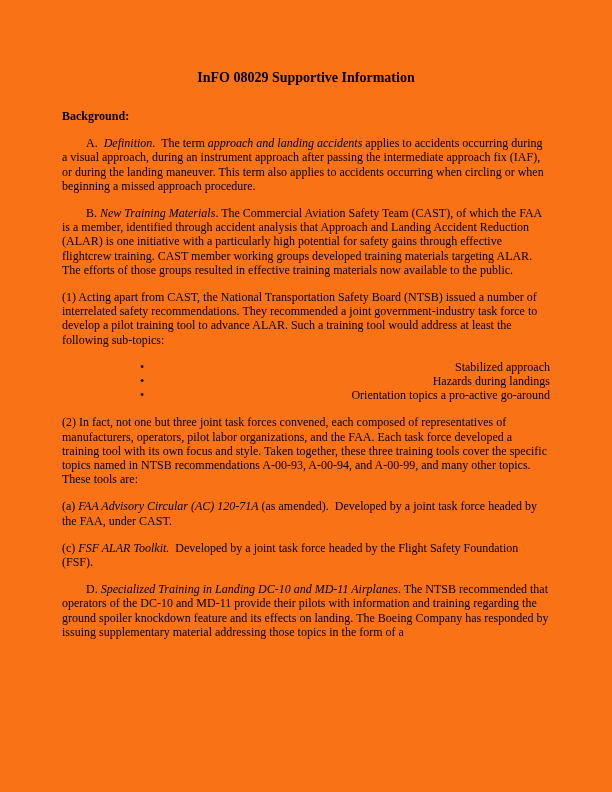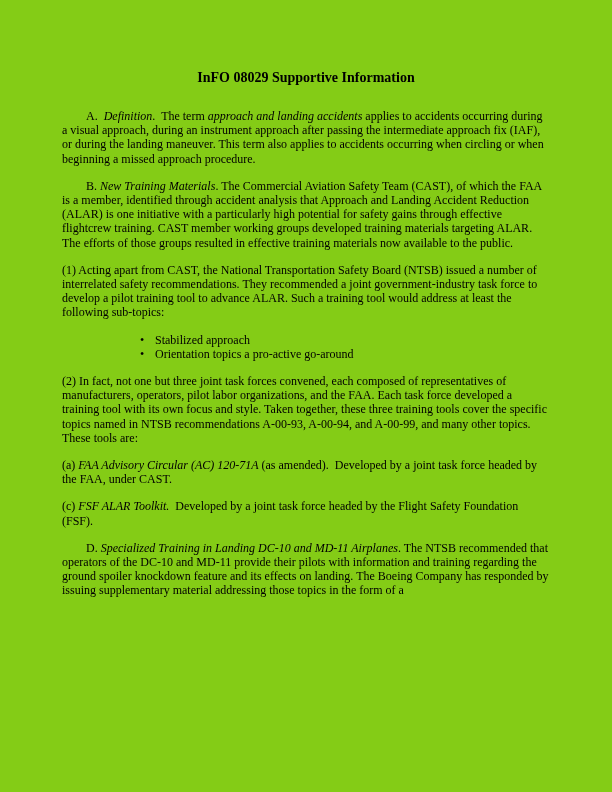--- a/index.html
+++ b/index.html
@@ -40,39 +40,42 @@
   .para-l2 { margin-left: 81px; }
   .italic { font-style: italic; }
   ul.bullets {
     margin: 0 0 13px 78px;
     padding: 0;
     list-style: none;
   }
   ul.bullets li {
     position: relative;
     padding-left: 15px;
+    text-align: right;
   }
   ul.bullets li::before {
     content: "\2022";
     position: absolute;
     left: 0;
     top: 0;
   }
 </style>
 </head>
 <body>
 
-<div class="page" style="background: #84cc16; color: rgb(0, 0, 0);">
+<div class="page" style="background: #f97316; color: rgb(0, 0, 0);">
   <h1 class="doc-title">InFO 08029 Supportive Information</h1>
+  <div class="section-heading">Background:</div>
   <div id="content">
       <p class="para para-first"><span>A.  </span><span class="italic">Definition</span><span>.  The term </span><span class="italic">approach and landing accidents</span><span> applies to accidents occurring during a visual approach, during an instrument approach after passing the intermediate approach fix (IAF), or during the landing maneuver. This term also applies to accidents occurring when circling or when beginning a missed approach procedure.</span></p>
       <p class="para para-first"><span>B. </span><span class="italic">New Training Materials</span><span>. The Commercial Aviation Safety Team (CAST), of which the FAA is a member, identified through accident analysis that Approach and Landing Accident Reduction (ALAR) is one initiative with a particularly high potential for safety gains through effective flightcrew training. CAST member working groups developed training materials targeting ALAR. The efforts of those groups resulted in effective training materials now available to the public.</span></p>
       <p class="para para-l1"><span>(1) Acting apart from CAST, the National Transportation Safety Board (NTSB) issued a number of interrelated safety recommendations. They recommended a joint government-industry task force to develop a pilot training tool to advance ALAR. Such a training tool would address at least the following sub-topics:</span></p>
       <ul class="bullets">
         <li>Stabilized approach</li>
+        <li>Hazards during landings</li>
         <li>Orientation topics a pro-active go-around</li>
       </ul>
       <p class="para para-l1"><span>(2) In fact, not one but three joint task forces convened, each composed of representatives of manufacturers, operators, pilot labor organizations, and the FAA. Each task force developed a training tool with its own focus and style. Taken together, these three training tools cover the specific topics named in NTSB recommendations A-00-93, A-00-94, and A-00-99, and many other topics. These tools are:</span></p>
       <p class="para para-l2"><span>(a) </span><span class="italic">FAA Advisory Circular (AC) 120-71A</span><span> (as amended).  Developed by a joint task force headed by the FAA, under CAST.</span></p>
       <p class="para para-l2"><span>(c) </span><span class="italic">FSF ALAR Toolkit.</span><span>  Developed by a joint task force headed by the Flight Safety Foundation (FSF).</span></p>
       <p class="para para-first"><span>D. </span><span class="italic">Specialized Training in Landing DC-10 and MD-11 Airplanes</span><span>. The NTSB recommended that operators of the DC-10 and MD-11 provide their pilots with information and training regarding the ground spoiler knockdown feature and its effects on landing. The Boeing Company has responded by issuing supplementary material addressing those topics in the form of a</span></p>
     </div>
 </div>
 
 </body></html>

